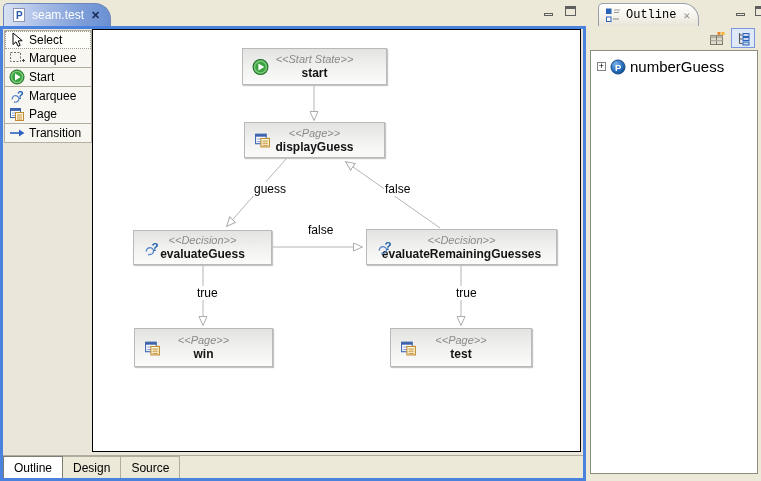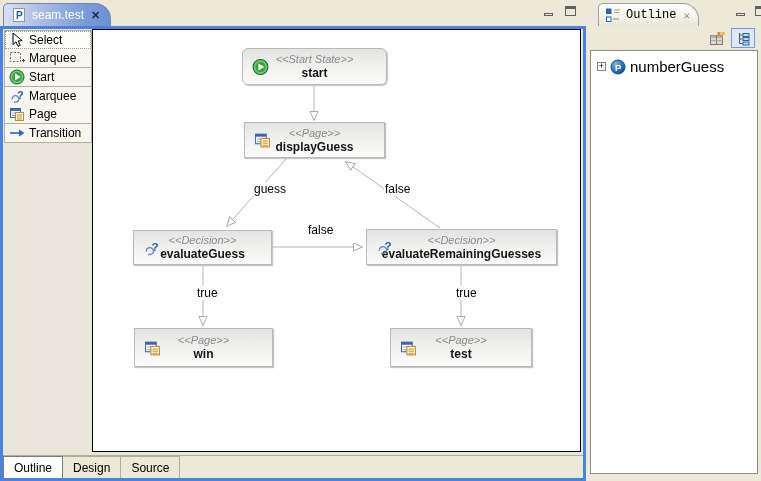--- a/index.html
+++ b/index.html
@@ -32,21 +32,21 @@
   
   .canvas { position:absolute; left:89px; top:0; width:489px; height:423px; background:#fff; border:1px solid #000; }
   .edges-svg { position:absolute; left:0; top:0; width:487px; height:421px; }
 
   .node { position:absolute; display:flex; flex-direction:column; align-items:center; justify-content:center;
     background:linear-gradient(180deg,#e3e3e2 0%,#f2f2f1 55%,#fbfbfa 100%);
     border:1px solid #b9b9b9; box-shadow:1px 1px 1px rgba(150,150,150,.55); }
   .node .node-icon { position:absolute; left:9px; top:50%; transform:translateY(-50%); width:17px; height:17px; }
   .node .stereotype { font-style:italic; color:#8a8a8a; font-size:11px; line-height:13px; }
   .node .node-name { font-weight:bold; color:#141414; font-size:12px; line-height:14px; }
-  .n-start   { left:149px; top:18px;  width:145px; height:37px;border-radius:6px; }
+  .n-start   { left:149px; top:18px;  width:145px; height:37px; }
   .n-display { left:151px; top:92px;  width:141px; height:36px; }
   .n-evalg   { left:40px;  top:200px; width:139px; height:35px; }
   .n-evalr   { left:273px; top:199px; width:191px; height:36px; }
   .n-win     { left:41px;  top:298px; width:139px; height:39px; }
   .n-lose    { left:297px; top:298px; width:142px; height:39px; }
 
   .edge-label { position:absolute; font-size:12px; color:#000; background:#fff; padding:0 1px; }
   .l-guess  { left:160px; top:152px; }
   .l-false1 { left:291px; top:152px; }
   .l-false2 { left:214px; top:193px; }

